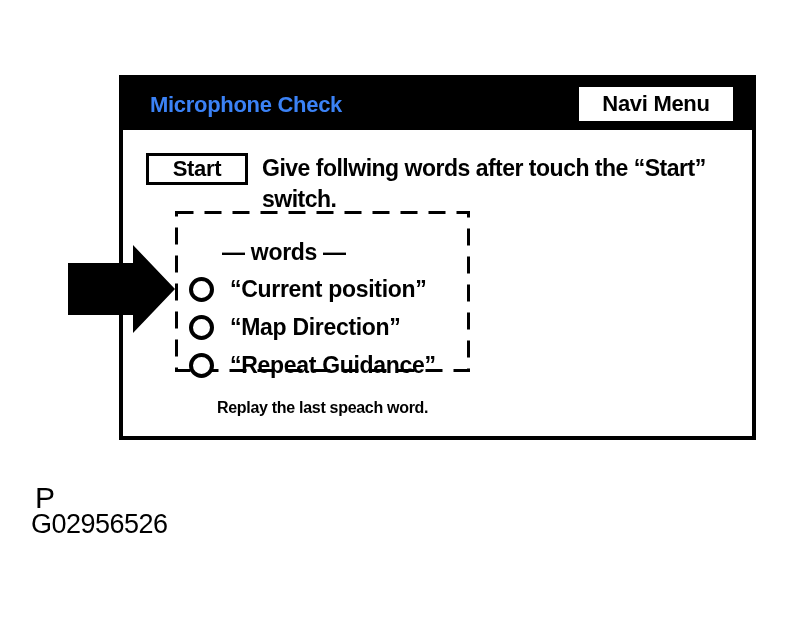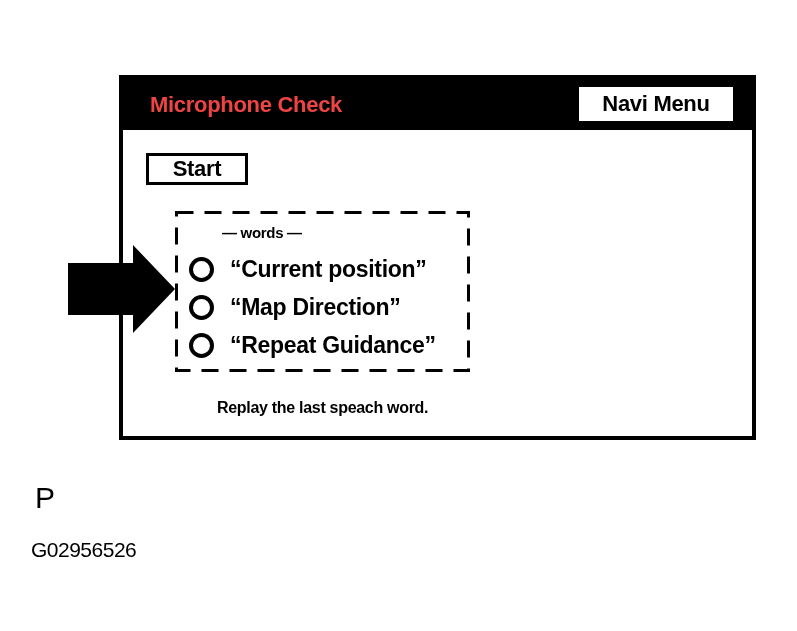--- a/index.html
+++ b/index.html
@@ -34,21 +34,21 @@
     left: 0;
     top: 0;
     width: 100%;
     height: 51px;
     background: #000000;
   }
   .screen-title {
     position: absolute;
     left: 27px;
     top: 13px;
-    color: #ef4444;
+    color: #3b82f6;
     font-size: 22px;
     font-weight: bold;
     letter-spacing: -0.3px;
     white-space: nowrap;
   }
   .navi-menu {
     position: absolute;
     right: 19px;
     top: 8px;
     width: 154px;
@@ -108,22 +108,22 @@
   }
   .words-box .dash-rect {
     position: absolute;
     left: 0;
     top: 0;
     width: 100%;
     height: 100%;
   }
   .words-header {
     position: relative;
-    margin: 8px 0 0 47px;
-    font-size: 15px;
+    margin: 28px 0 0 47px;
+    font-size: 23px;
     font-weight: bold;
     line-height: 27px;
     letter-spacing: -0.3px;
     white-space: nowrap;
   }
   .word-row {
     position: relative;
     display: flex;
     align-items: center;
     height: 27px;
@@ -193,41 +193,45 @@
     position: absolute;
     left: 35px;
     top: 482px;
     font-size: 30px;
     font-weight: normal;
     line-height: 32px;
   }
   .figure-id {
     position: absolute;
     left: 31px;
-    top: 535px;
-    font-size: 21px;
+    top: 510px;
+    font-size: 27px;
     font-weight: normal;
     line-height: 29px;
     letter-spacing: -0.5px;
   }
 </style>
 </head>
 <body>
 
 <div class="page">
 
   <div class="panel">
 
     <div class="titlebar">
       <span class="screen-title">Microphone Check</span>
       <button class="navi-menu">Navi Menu</button>
     </div>
 
     <button class="start-button">Start</button>
 
+    <div class="instruction">
+      <div>Give follwing words after touch the “Start”</div>
+      <div>switch.</div>
+    </div>
 
     <div class="words-box">
       <svg class="dash-rect" viewBox="0 0 295 161" preserveAspectRatio="none">
         <rect x="1.5" y="1.5" width="292" height="158" fill="none" stroke="#000000" stroke-width="3" stroke-dasharray="17 11"></rect>
       </svg>
 
       <div class="words-header">— words —</div>
 
       <div class="word-row first">
         <span class="circle"></span>

